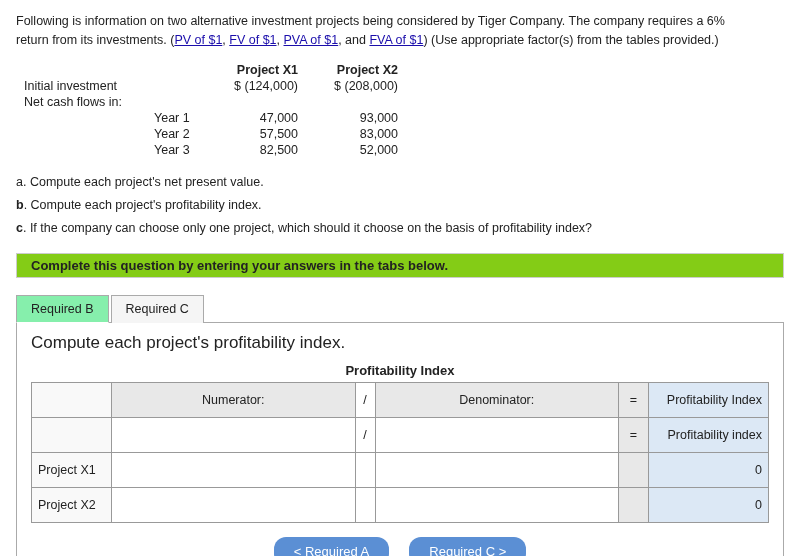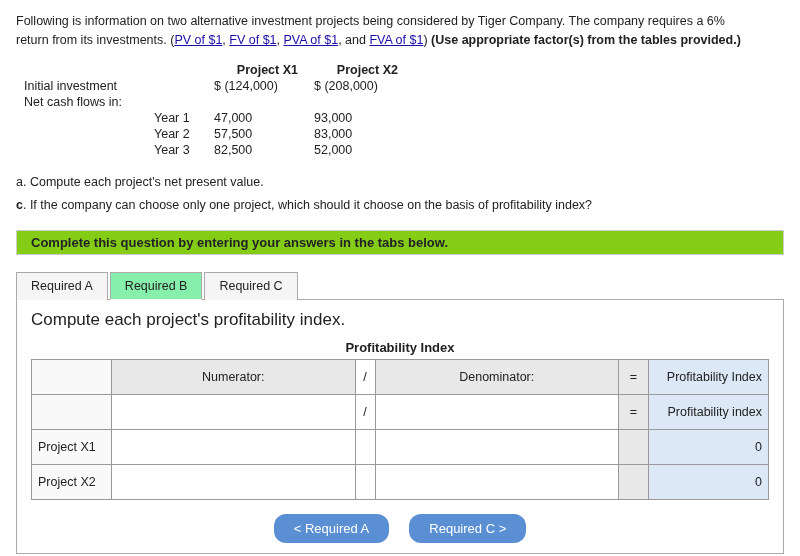--- a/index.html
+++ b/index.html
@@ -11,32 +11,32 @@
       width: 800px;
       min-height: 556px;
       padding: 12px 16px;
     }
     .intro-text {
       font-size: 12.5px;
       line-height: 1.5;
       margin-bottom: 12px;
     }
     .intro-text a { color: #1a0dab; text-decoration: underline; }
-    .bold-note { font-weight: bold; }
+    .bold-note { font-weight: normal; }
 
     .data-table {
       margin: 0 auto 14px 0;
       border-collapse: collapse;
       font-size: 12.5px;
     }
     .data-table td {
       padding: 1px 8px;
       white-space: nowrap;
     }
-    .data-table .right { text-align: left; }
+    .data-table .right { text-align: right; }
     .data-table .header-row td { font-weight: normal; text-align: right; }
 
     .questions {
       font-size: 12.5px;
       margin-bottom: 14px;
       line-height: 1.7;
     }
     .questions p { margin-bottom: 2px; }
 
     .complete-box {
@@ -208,31 +208,29 @@
     <td></td>
     <td>Year 3</td>
     <td class="right">82,500</td>
     <td class="right">52,000</td>
   </tr>
 </tbody>
   </table>
 
 <div class="questions">
   <p>a. Compute each project's net present value.</p>
+  <p><strong>b</strong><span>. Compute each project's profitability index.</span></p>
   <p><strong>c</strong><span>. If the company can choose only one project, which should it choose on the basis of profitability index?</span></p>
 </div>
 
 <div class="complete-box">
   <strong>Complete this question by entering your answers in the tabs below.</strong>
 </div>
 
 <div class="tabs-container">
-  <div class="tab">
-    <span>Required A</span>
-  </div>
   <div class="tab active">
     <span>Required B</span>
   </div>
   <div class="tab">
     <span>Required C</span>
   </div>
 </div>
 
 <div class="tab-content">
   <p class="section-label">Compute each project's profitability index.</p>

